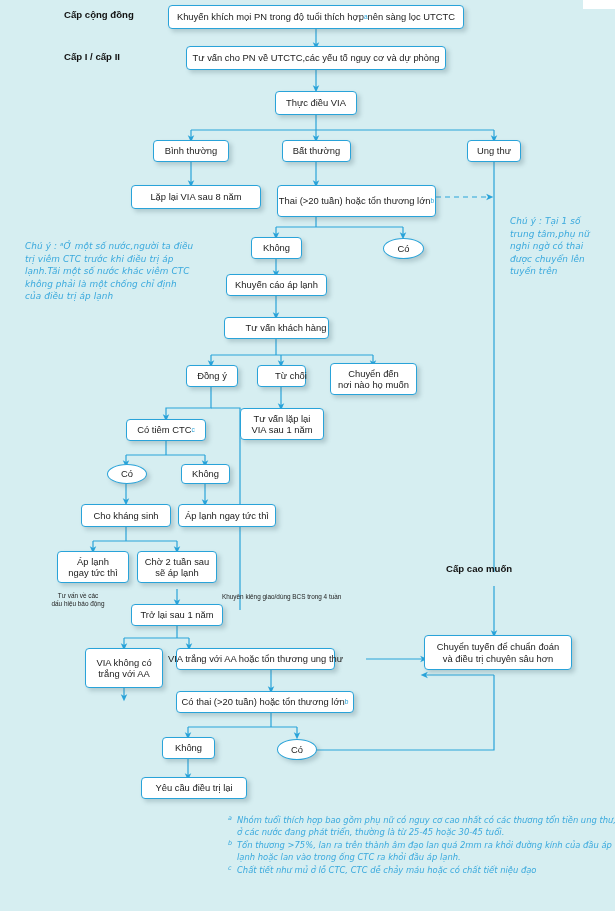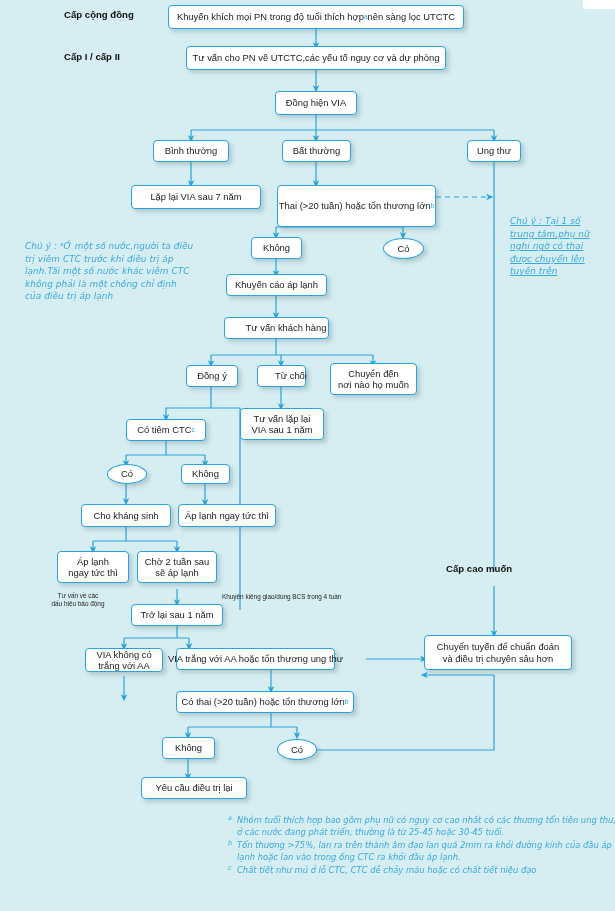--- a/index.html
+++ b/index.html
@@ -48,21 +48,21 @@
   
   .note{
     position:absolute;
     color:#3aa9dd;
     font-family:"DejaVu Sans",sans-serif;
     font-style:italic;
     font-size:8.9px;
     line-height:12.6px;
     letter-spacing:.1px;
   }
-  .note-r{width:96px;text-decoration:underline;}
+  .note-r{width:96px;}
   .note-l{width:170px;}
 
   
   .micro{
     position:absolute;
     color:#222222;
     font-size:6.4px;
     line-height:8.4px;
     text-align:center;
     white-space:nowrap;
@@ -185,40 +185,40 @@
     <span>Khuyến khích mọi PN trong độ tuổi thích hợp</span>
       <span class="sup">a</span>
       <span> nên sàng lọc UTCTC</span>
   </div>
 
   <div class="node" style="left:186px;top:46px;width:260px;height:24px;">
     <span>Tư vấn cho PN về UTCTC,các yếu tố nguy cơ và dự phòng</span>
   </div>
 
   <div class="node" style="left:275px;top:91px;width:82px;height:24px;">
-    <span>Đồng hiện VIA</span>
+    <span>Thực điều VIA</span>
   </div>
 
   <div class="node" style="left:153px;top:140px;width:76px;height:22px;">
     <span>Bình thường</span>
   </div>
 
   <div class="node" style="left:282px;top:140px;width:69px;height:22px;">
     <span>Bất thường</span>
   </div>
 
   <div class="node" style="left:467px;top:140px;width:54px;height:22px;">
     <span>Ung thư</span>
   </div>
 
   <div class="node" style="left:131px;top:185px;width:130px;height:24px;">
-    <span>Lặp lại VIA sau 7 năm</span>
-  </div>
-
-  <div class="node" style="left:277px;top:185px;width:159px;height:42px;">
+    <span>Lặp lại VIA sau 8 năm</span>
+  </div>
+
+  <div class="node" style="left:277px;top:185px;width:159px;height:32px;">
     <span>Thai (&gt;20 tuần) hoặc tổn thương lớn</span>
       <span class="sup">b</span>
   </div>
 
   <div class="node" style="left:251px;top:237px;width:51px;height:22px;">
     <span>Không</span>
   </div>
 
   <div class="node oval" style="left:383px;top:238px;width:41px;height:21px;">
     <span>Có</span>
@@ -278,21 +278,21 @@
 
   <div class="node wrap" style="left:137px;top:551px;width:80px;height:32px;white-space:pre-line;">
     <span>Chờ 2 tuần sau
 sẽ áp lạnh</span>
   </div>
 
   <div class="node" style="left:131px;top:604px;width:92px;height:22px;">
     <span>Trở lại sau 1 năm</span>
   </div>
 
-  <div class="node wrap" style="left:85px;top:648px;width:78px;height:24px;white-space:pre-line;">
+  <div class="node wrap" style="left:85px;top:648px;width:78px;height:40px;white-space:pre-line;">
     <span>VIA không có
 trắng với AA</span>
   </div>
 
   <div class="node" style="left:176px;top:648px;width:159px;height:22px;">
     <span>VIA trắng với AA hoặc tổn thương ung thư</span>
   </div>
 
 
   <div class="node" style="left:176px;top:691px;width:178px;height:22px;">

